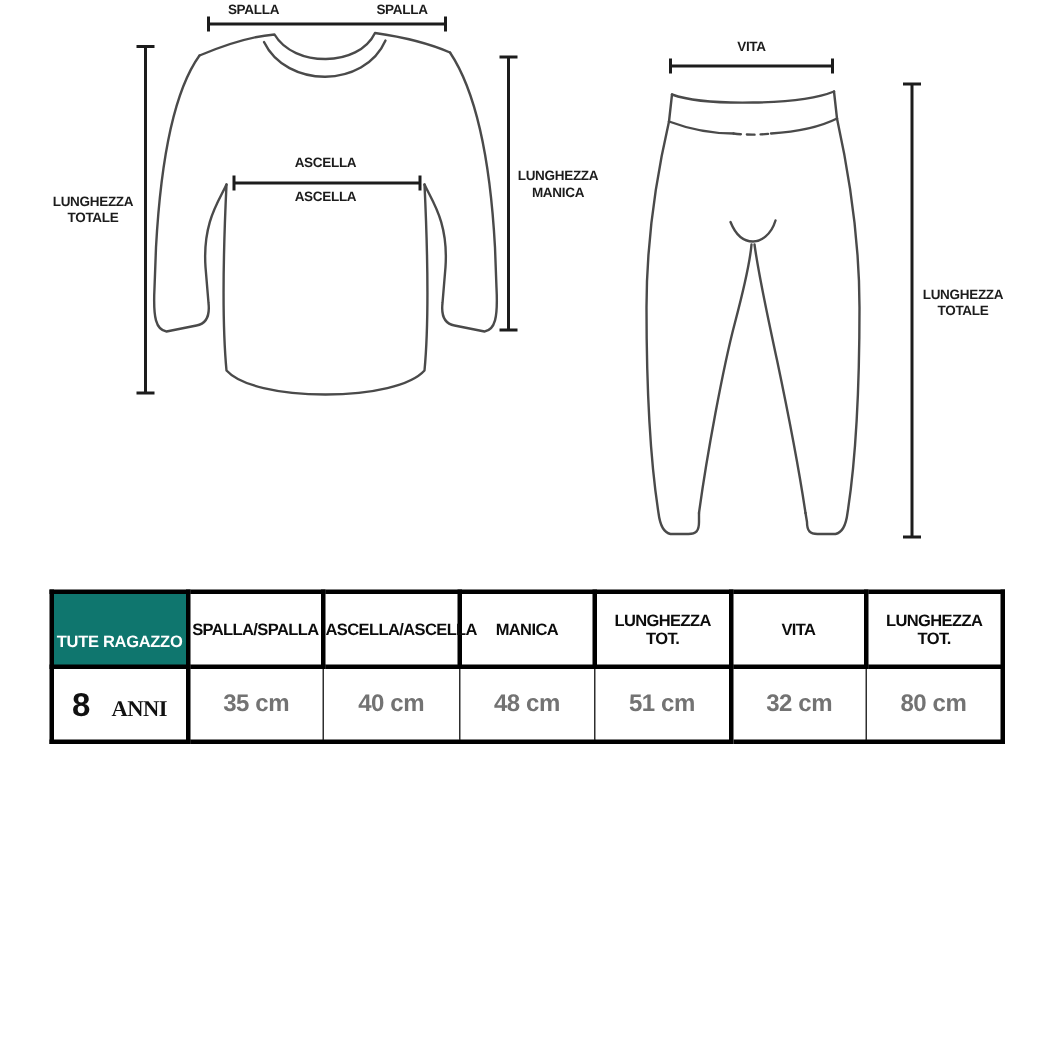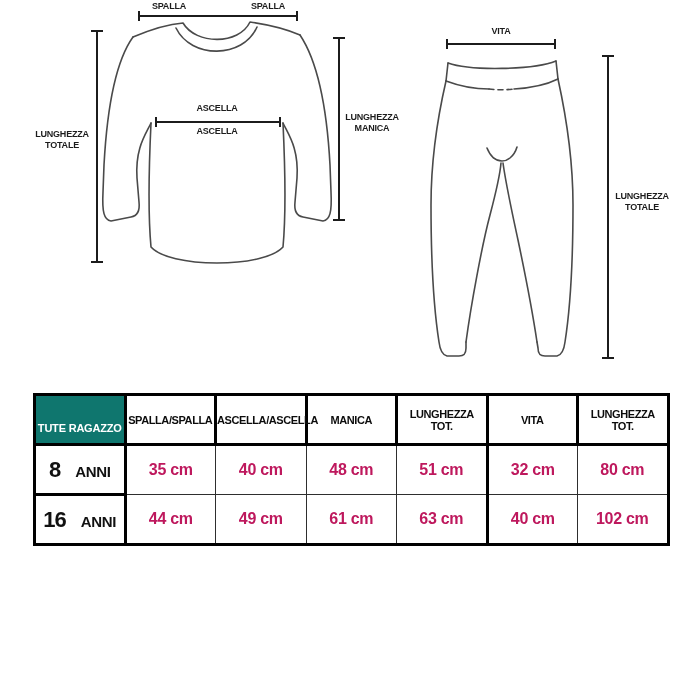--- a/index.html
+++ b/index.html
@@ -28,24 +28,24 @@
   }
   th.corner {
     background:#0f766e; color:#fff; vertical-align:bottom;
     padding-bottom:9px; font-size:11px; letter-spacing:-0.2px;
   }
   td.size {
     border:3px solid #000; height:50px;
     font-weight:bold; font-size:15px; letter-spacing:-0.3px;
   }
   td.size .num { font-size:22px; letter-spacing:-1px; }
-  td.size .word { font-size:15px; margin-left:15px; }
+  td.size .word { font-size:15px; margin-left:15px;font-family:Liberation Serif, serif; }
   td.val {
     border:1px solid #2e2e2e; height:50px;
-    font-weight:bold; font-size:16px; letter-spacing:-0.3px; color:#be185d;
+    font-weight:bold; font-size:16px; letter-spacing:-0.3px; color:#737373;
   }
   td.thickR, th.thickR { border-right:3px solid #000; }
 </style>
 </head>
 <body>
 
 <div class="diagram">
 
   <svg width="700" height="392" viewBox="0 0 700 392">
 
@@ -132,26 +132,15 @@
         <td class="size">
           <span class="num">8</span><span class="word">ANNI</span>
         </td>
         <td class="val">35 cm</td>
         <td class="val">40 cm</td>
         <td class="val">48 cm</td>
         <td class="val thickR">51 cm</td>
         <td class="val">32 cm</td>
         <td class="val">80 cm</td>
       </tr>
-      <tr>
-        <td class="size">
-          <span class="num">16</span><span class="word">ANNI</span>
-        </td>
-        <td class="val">44 cm</td>
-        <td class="val">49 cm</td>
-        <td class="val">61 cm</td>
-        <td class="val thickR">63 cm</td>
-        <td class="val">40 cm</td>
-        <td class="val">102 cm</td>
-      </tr>
     </tbody>
   </table>
 </div>
 
 </body></html>

